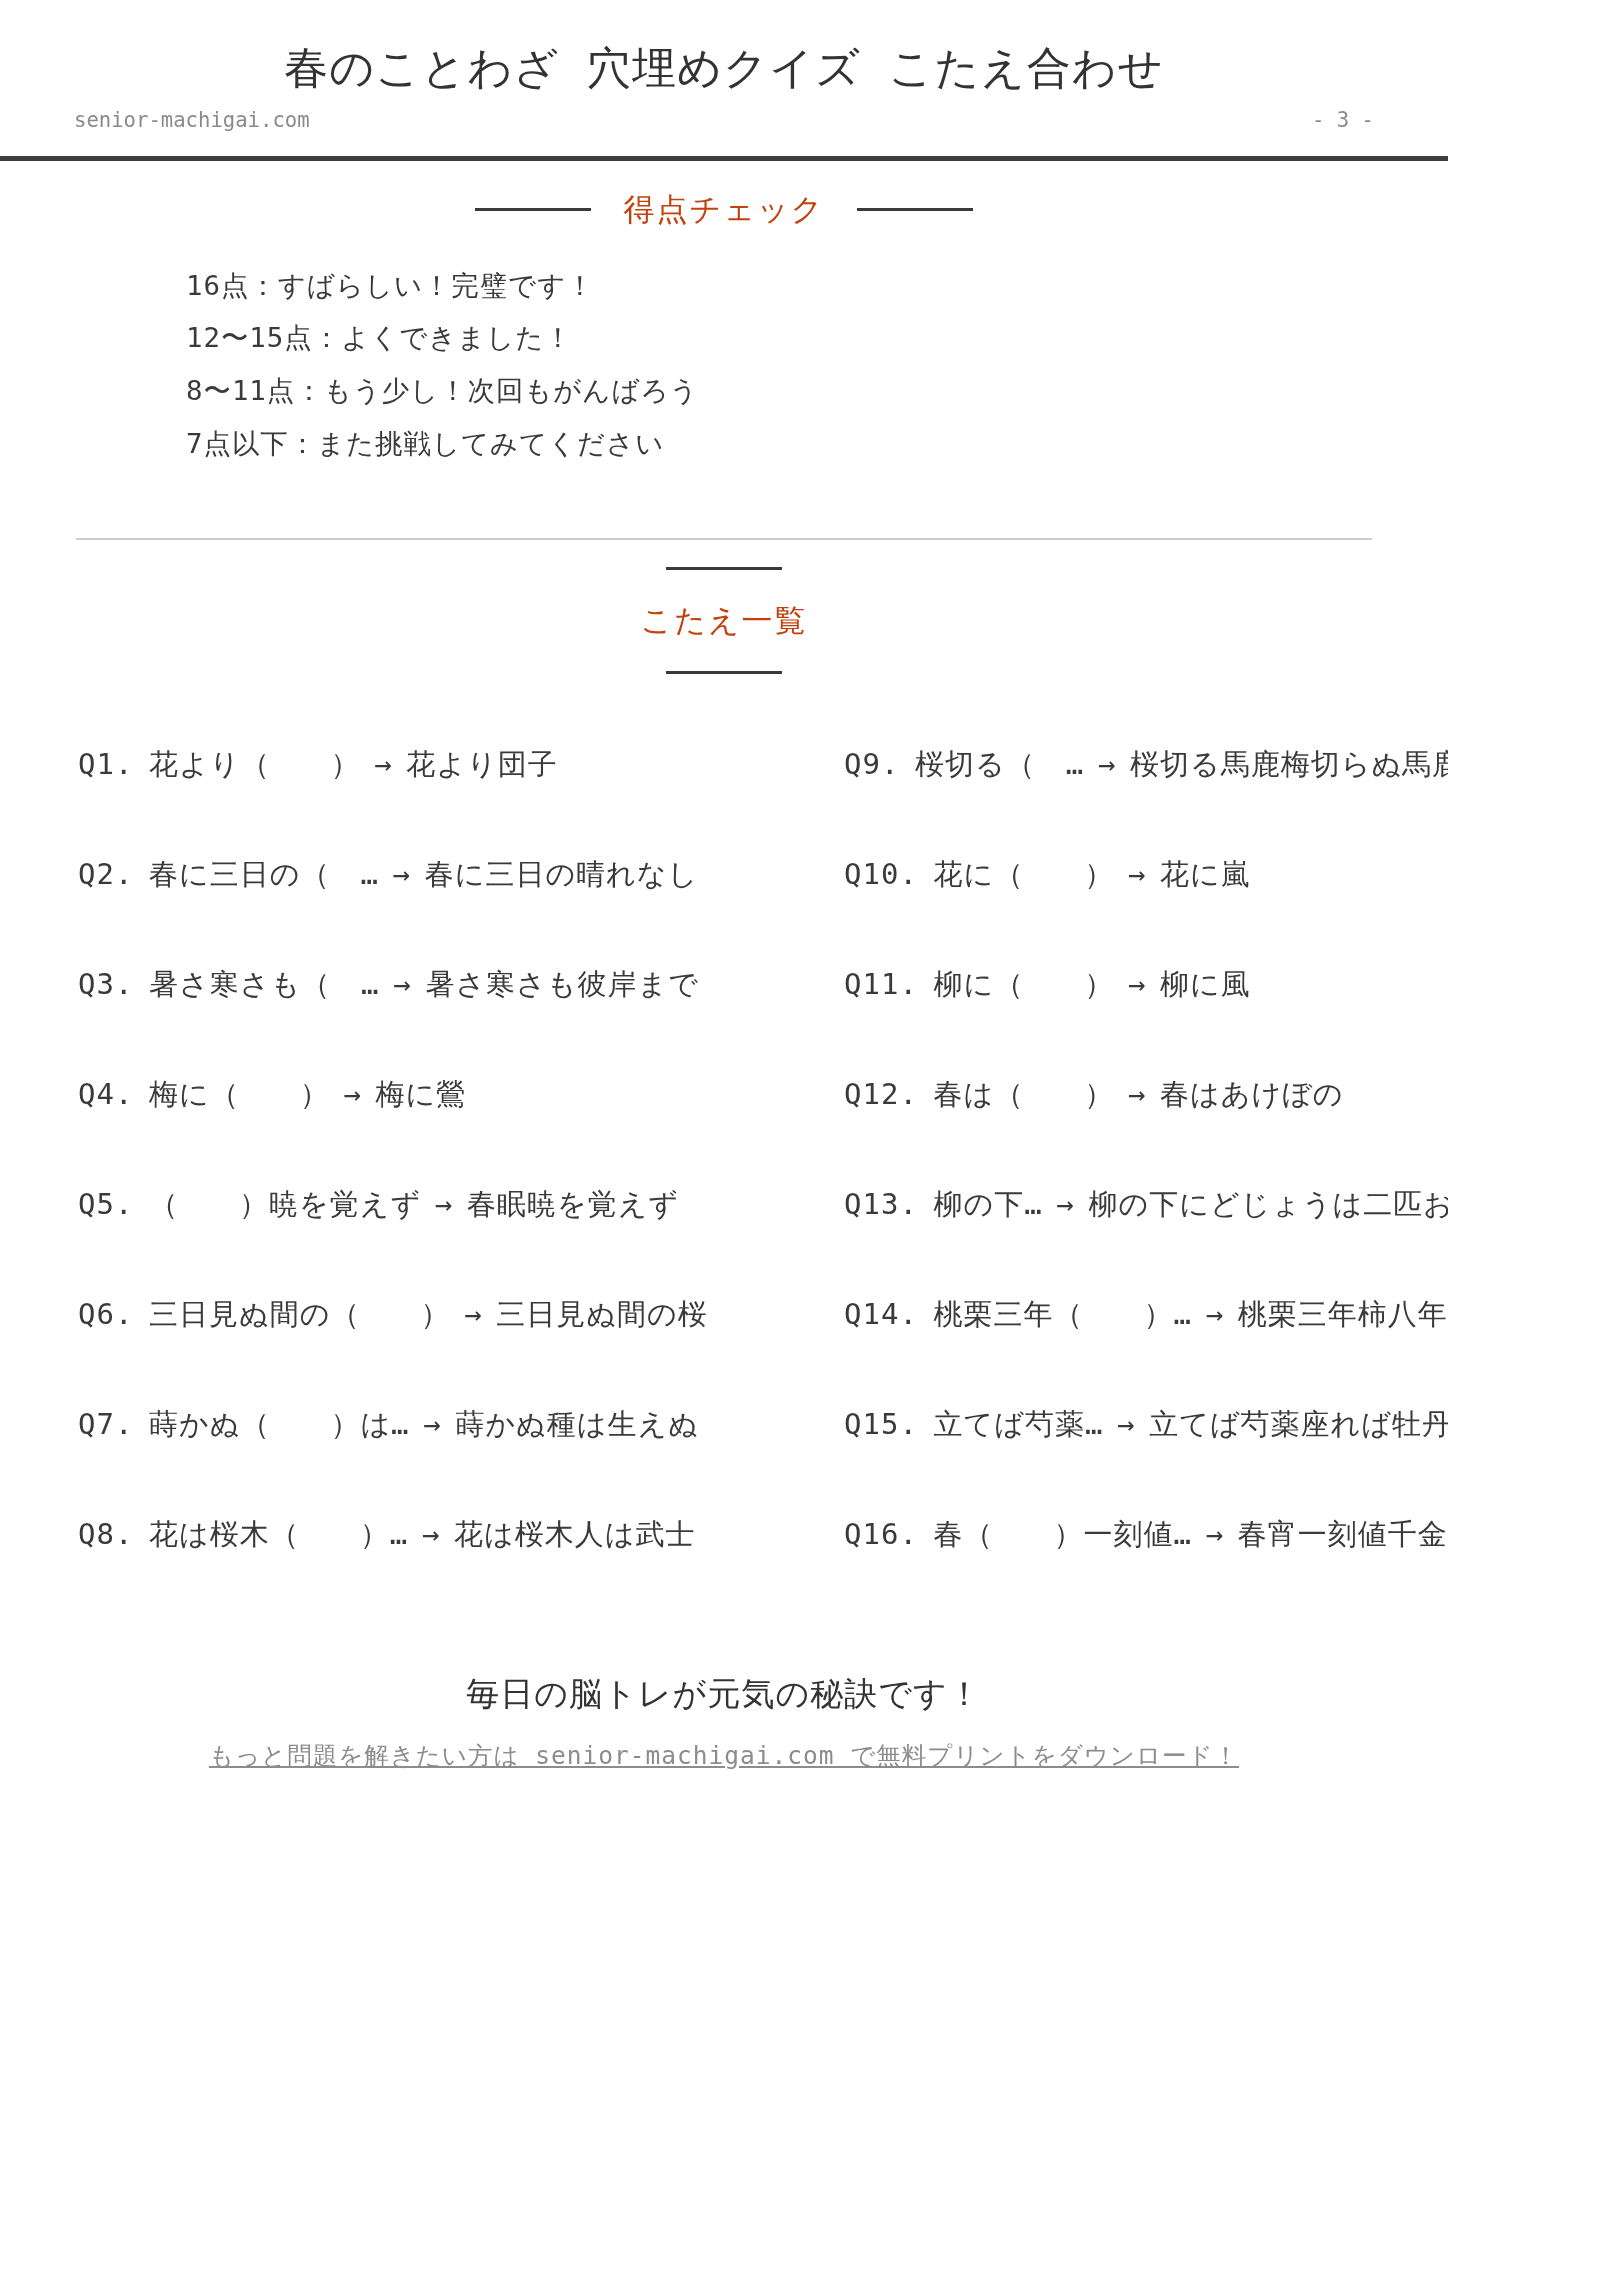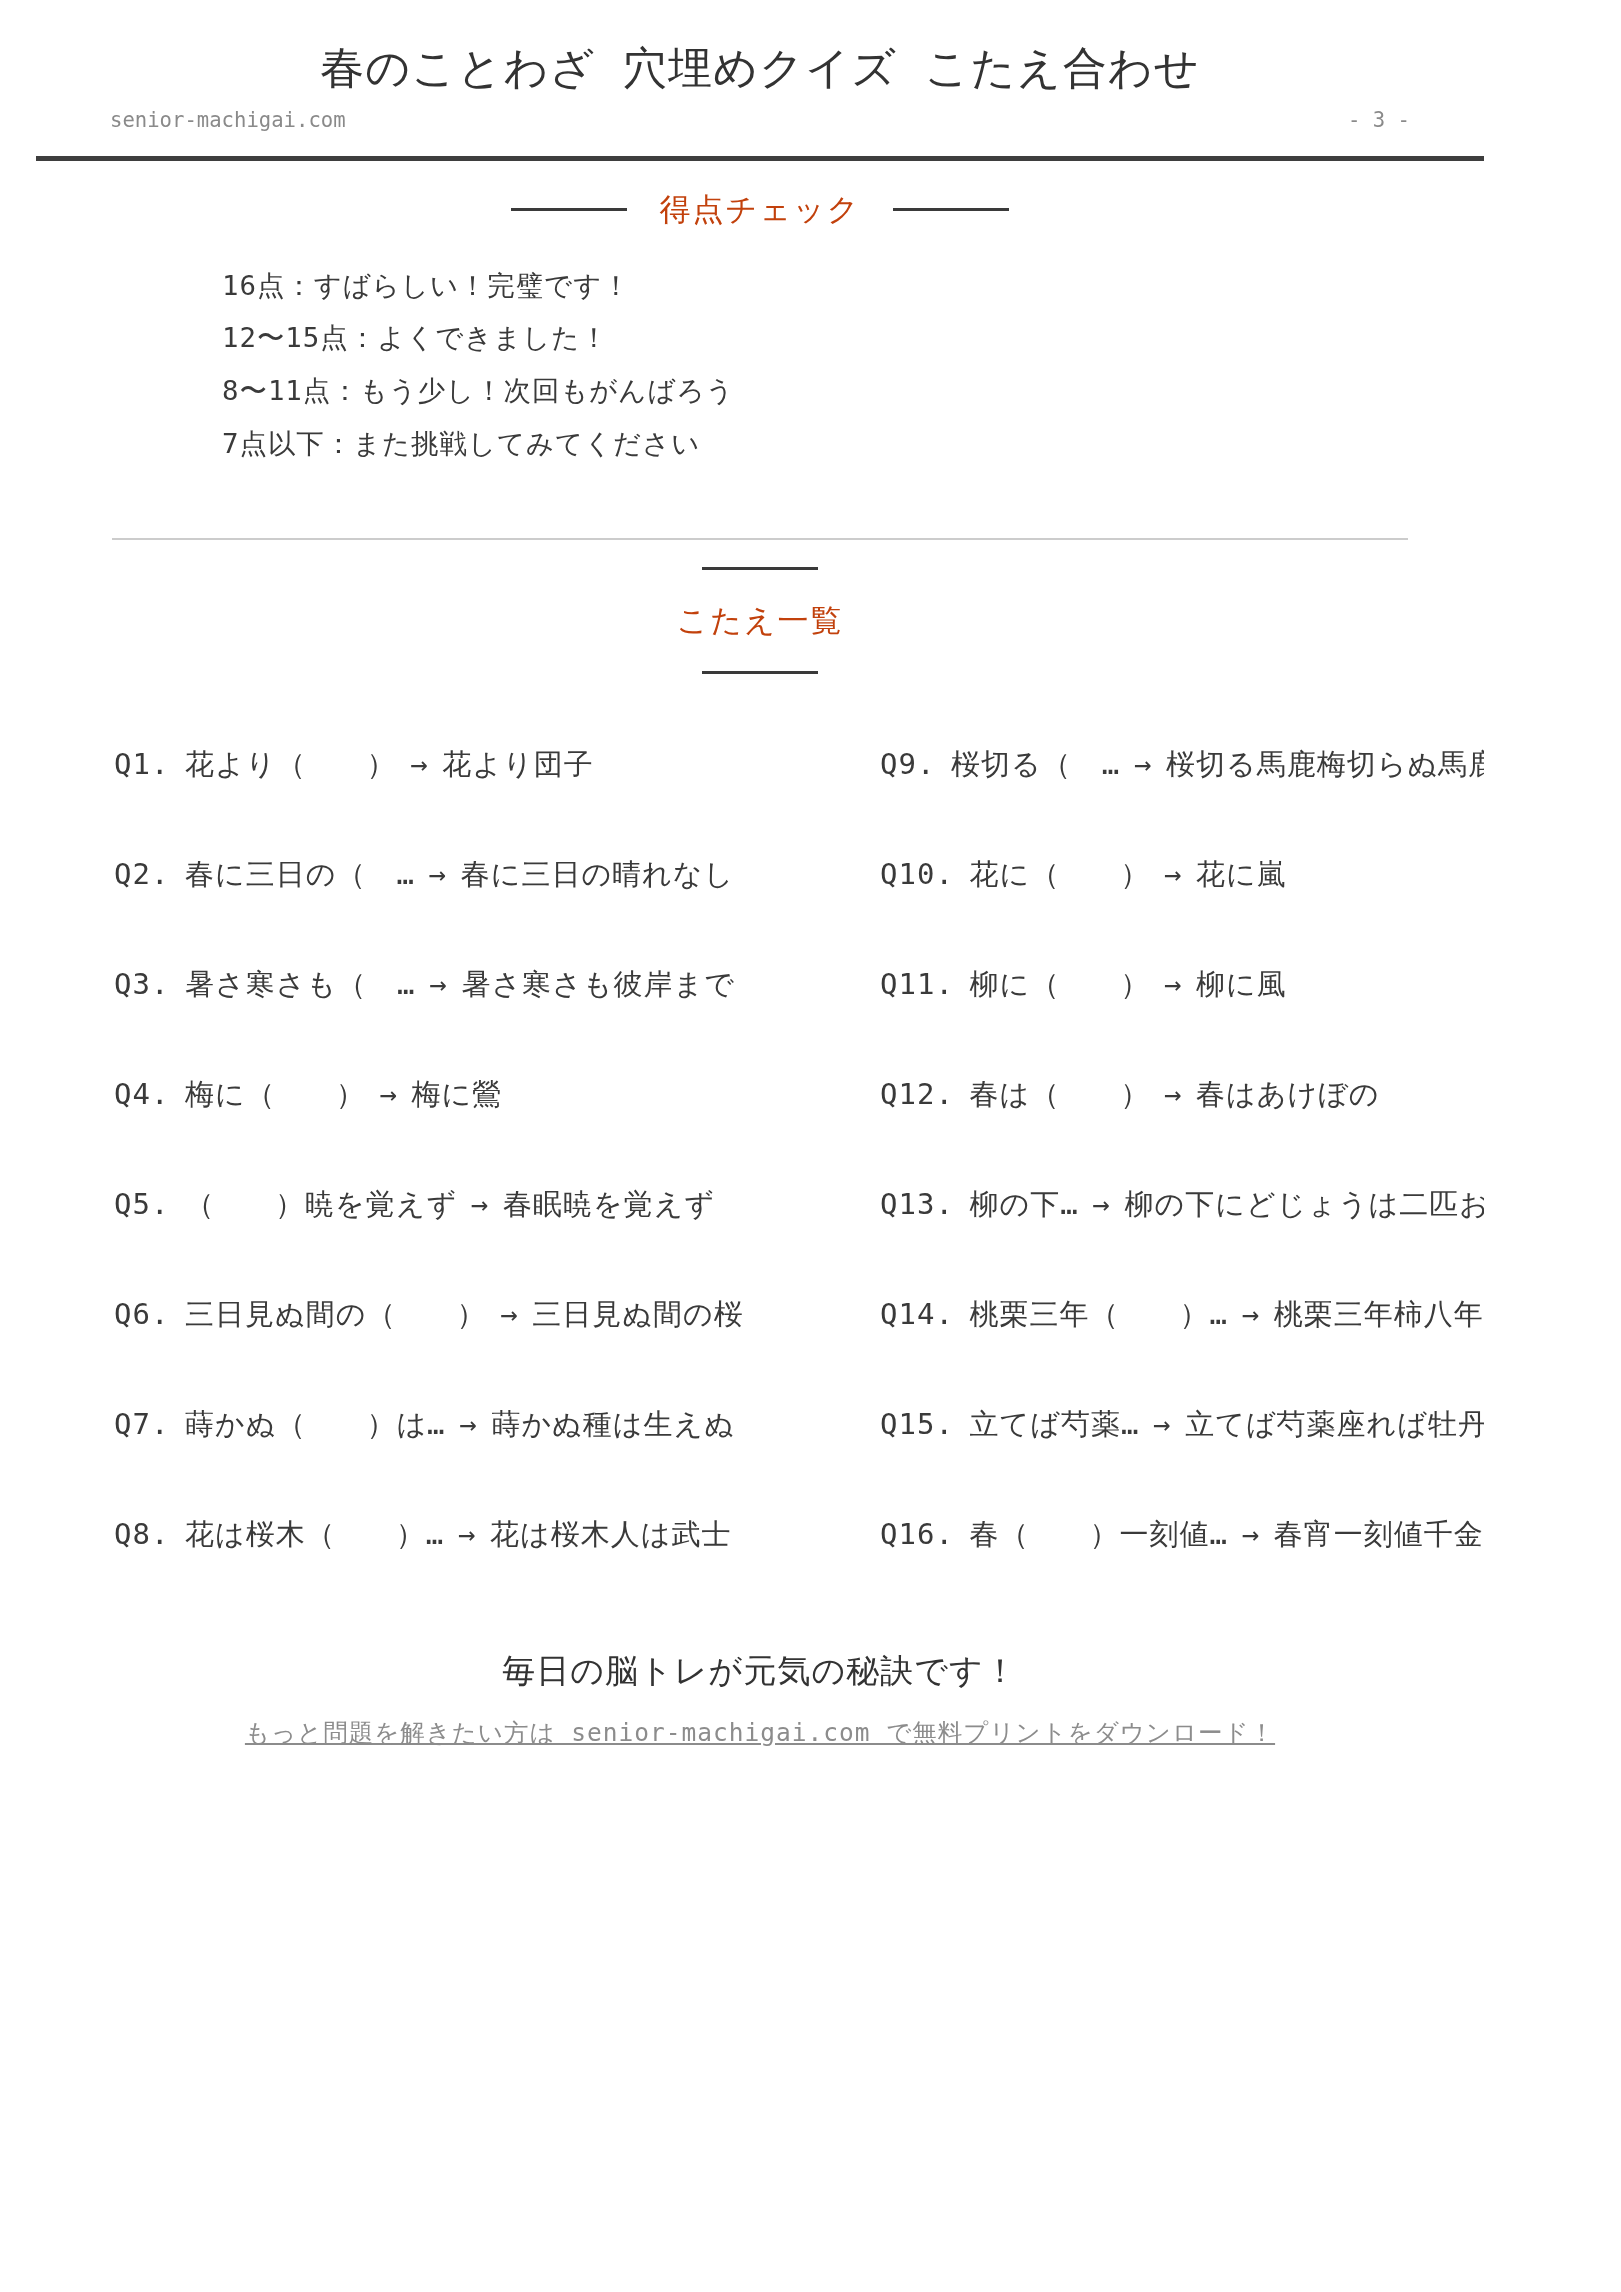--- a/index.html
+++ b/index.html
@@ -4,21 +4,20 @@
 <style>
   html, body { margin: 0; padding: 0; background: #ffffff; }
   .page {
     position: relative;
     width: 1448px;
     height: 2293px;
     background: #ffffff;
     font-family: "DejaVu Sans Mono", "Liberation Sans", sans-serif;
     color: #3a3a3a;
     overflow: hidden;
-    padding-left: 36px;
   }
 
   
   .title {
     margin: 0;
     padding-top: 43px;
     text-align: center;
     font-size: 44px;
     line-height: 49px;
     font-weight: 500;
@@ -83,21 +82,21 @@
     font-size: 29px;
     line-height: 29px;
     white-space: nowrap;
     letter-spacing: 1px;
   }
   .qno   { margin-right: 15.7px; }
   .arrow { margin: 0 13.7px; }
 
   
   .footer-message {
-    margin-top: 24px;
+    margin-top: 47px;
     text-align: center;
     font-size: 33px;
     line-height: 33px;
     font-weight: 500;
     color: #333333;
     letter-spacing: 1px;
   }
   .footer-promo {
     margin-top: 34px;
     text-align: center;

